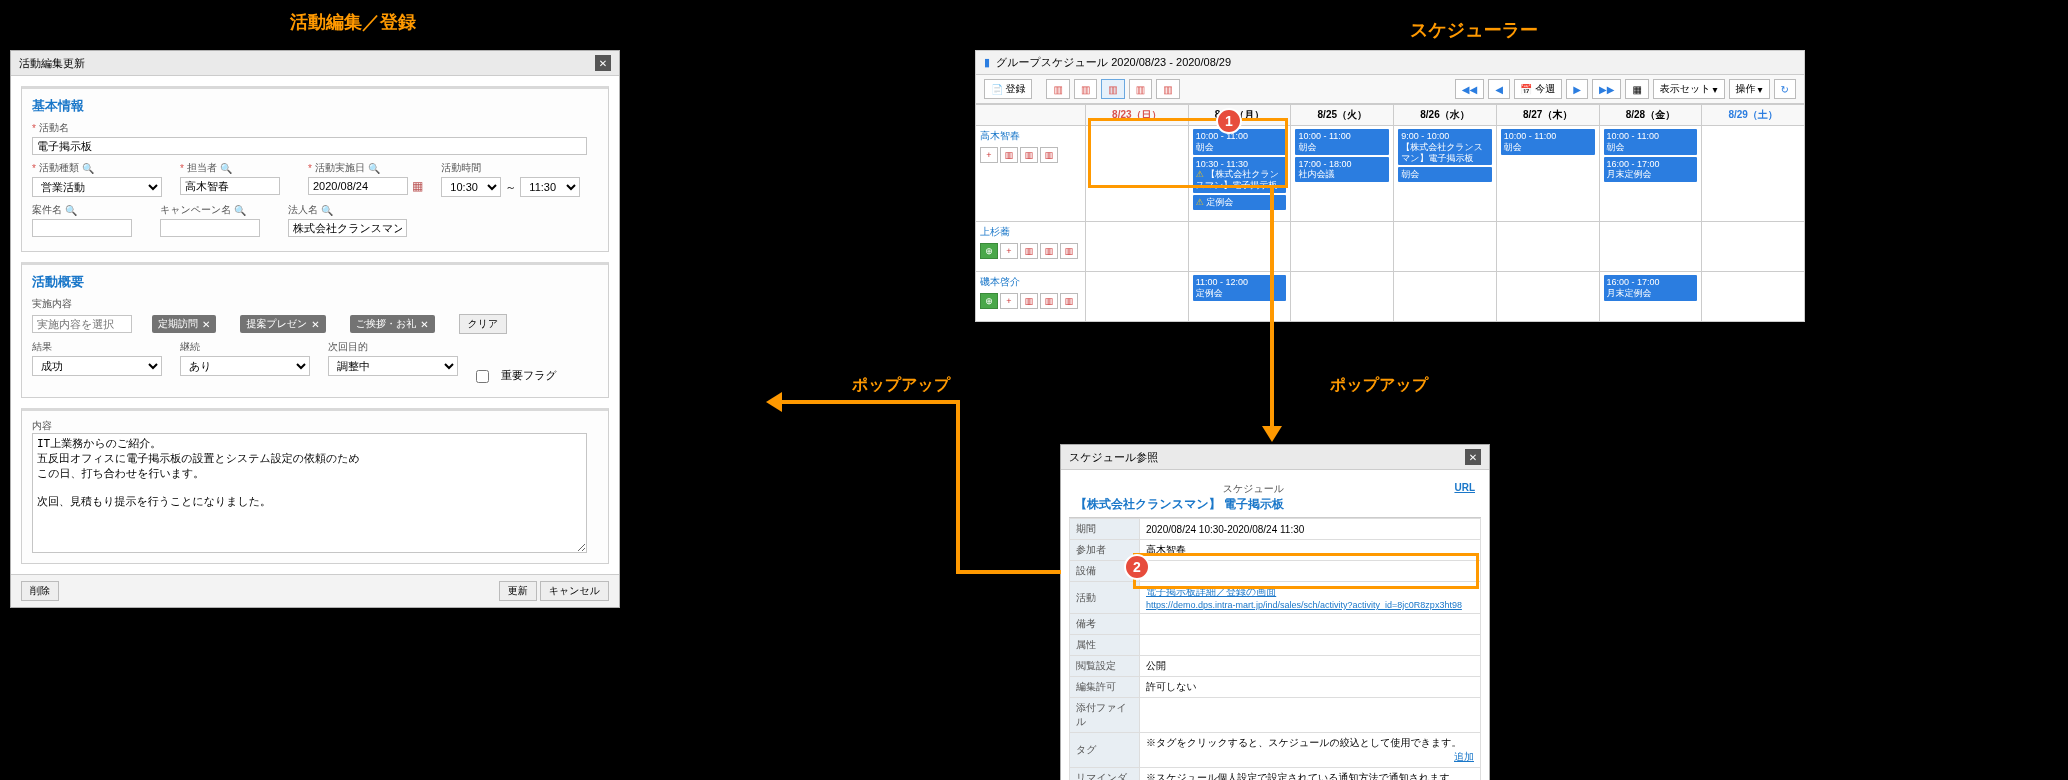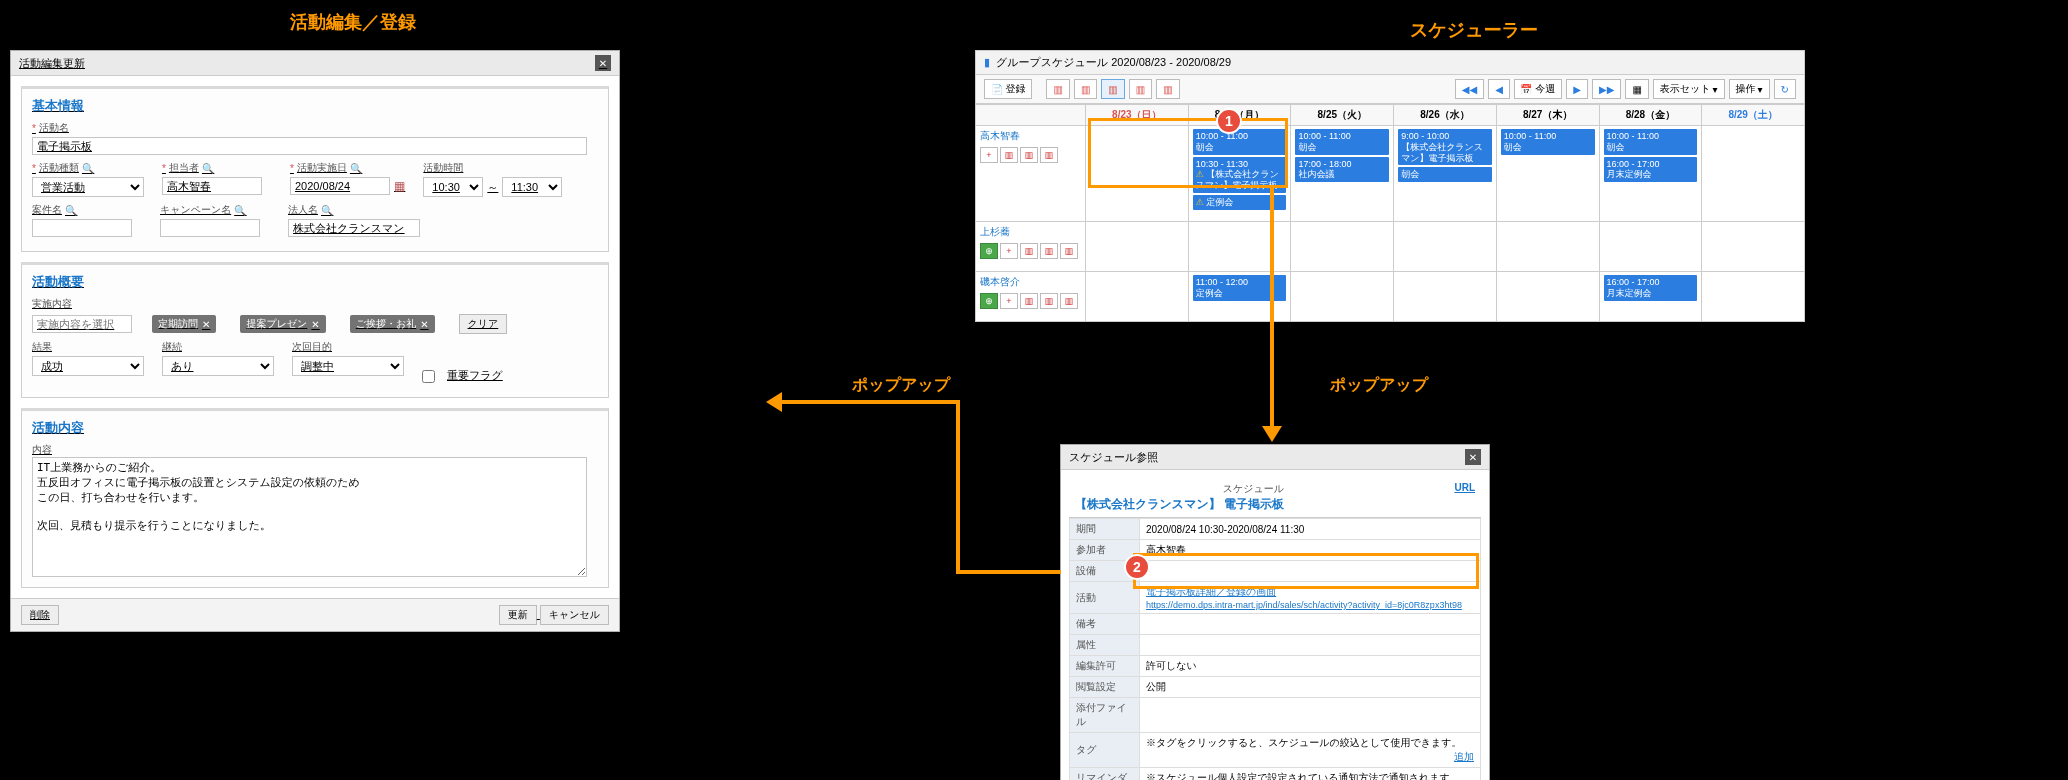--- a/index.html
+++ b/index.html
@@ -3,36 +3,36 @@
 <meta charset="utf-8">
 <style>
   * { box-sizing: border-box; margin: 0; padding: 0; }
   body { font-family: "Hiragino Sans", "Meiryo", sans-serif; font-size: 11px; background: #000; position: relative; width: 2068px; height: 780px; }
   .canvas { position: relative; width: 2068px; height: 780px; }
 
   
   .big-title { color: #ff9900; font-weight: bold; font-size: 18px; position: absolute; }
 
   
-  .win { position: absolute; background: #fff; border: 1px solid #b0b0b0; box-shadow: 0 2px 8px rgba(0,0,0,0.3); text-decoration: underline; }
+  .win { position: absolute; background: #fff; border: 1px solid #b0b0b0; box-shadow: 0 2px 8px rgba(0,0,0,0.3); }
   .win-title { background: #eaeaea; border-bottom: 1px solid #ccc; padding: 4px 8px; font-size: 11px; display: flex; justify-content: space-between; align-items: center; }
   .win-close { background: #555; color: #fff; width: 16px; height: 16px; display: inline-flex; align-items: center; justify-content: center; font-size: 10px; cursor: pointer; }
   .panel { margin: 10px; border: 1px solid #d0d0d0; padding: 8px 10px; background: #fdfdfd; }
   .panel-h { color: #1a77c9; font-weight: bold; font-size: 13px; margin-bottom: 6px; }
   .panel.inner { border-top: 3px solid #d9d9d9; }
   .row { display: flex; gap: 18px; margin-bottom: 6px; flex-wrap: wrap; }
   .fld { display: flex; flex-direction: column; gap: 2px; min-width: 110px; }
   .fld-l { font-size: 10px; color: #555; display: flex; align-items: center; gap: 3px; }
   .req { color: #d9534f; font-size: 10px; }
   .mag { color: #3b8dd0; font-size: 10px; }
   .inp, select, textarea { border: 1px solid #c5c5c5; padding: 2px 4px; font-size: 11px; background: #fff; }
   .inp.w-xl { width: 555px; }
-  .inp.w-m { width: 132px; }
+  .inp.w-m { width: 119px; }
   .inp.w-s { width: 100px; }
-  select.w-m { width: 112px; }
+  select.w-m { width: 130px; }
   .tag { display: inline-flex; align-items: center; background: #737373; color: #fff; padding: 2px 6px; font-size: 10px; margin-right: 4px; border-radius: 2px; }
   .tag .x { margin-left: 4px; cursor: pointer; }
   .btn-s { background: #eee; border: 1px solid #bbb; padding: 2px 8px; font-size: 10px; cursor: pointer; }
   textarea.big { width: 555px; height: 120px; }
   .win-footer { display: flex; justify-content: space-between; border-top: 1px solid #ccc; padding: 6px 10px; background: #f3f3f3; }
   .cal-icon { color: #b55; font-size: 12px; }
 
   
   .sched-wrap { position: absolute; background: #fff; }
   .sched-bar { background: #f2f2f2; border: 1px solid #ccc; padding: 4px 8px; display: flex; align-items: center; gap: 6px; font-size: 11px; }
@@ -197,21 +197,20 @@
       <div class="fld" style="justify-content:flex-end;">
         <label style="display:flex;align-items:flex-end;gap:12px;margin-top:28px;">
           <input type="checkbox" style="">
           <span>重要フラグ</span>
         </label>
       </div>
     </div>
   </div>
 
   <div class="panel inner">
-    <div class="panel-h">活動内容</div>
     <span class="fld-l">内容</span>
     <textarea class="big" style="">IT上業務からのご紹介。
 五反田オフィスに電子掲示板の設置とシステム設定の依頼のため
 この日、打ち合わせを行います。
 
 次回、見積もり提示を行うことになりました。</textarea>
   </div>
 
   <div class="win-footer">
     <button class="btn-s">削除</button>
@@ -373,26 +372,26 @@
             </tr>
       <tr>
               <td class="lbl">備考</td>
               <td colspan="3"></td>
             </tr>
       <tr>
               <td class="lbl">属性</td>
               <td colspan="3"></td>
             </tr>
       <tr>
+              <td class="lbl">閲覧設定</td>
+              <td colspan="3">公開</td>
+            </tr>
+      <tr>
               <td class="lbl">編集許可</td>
               <td colspan="3">許可しない</td>
-            </tr>
-      <tr>
-              <td class="lbl">閲覧設定</td>
-              <td colspan="3">公開</td>
             </tr>
       <tr>
               <td class="lbl">添付ファイル</td>
               <td colspan="3"></td>
             </tr>
       <tr>
               <td class="lbl">タグ</td>
           <td colspan="3">
             <span>※タグをクリックすると、スケジュールの絞込として使用できます。</span>
             <span class="pop-link" style="float:right;">追加</span>

